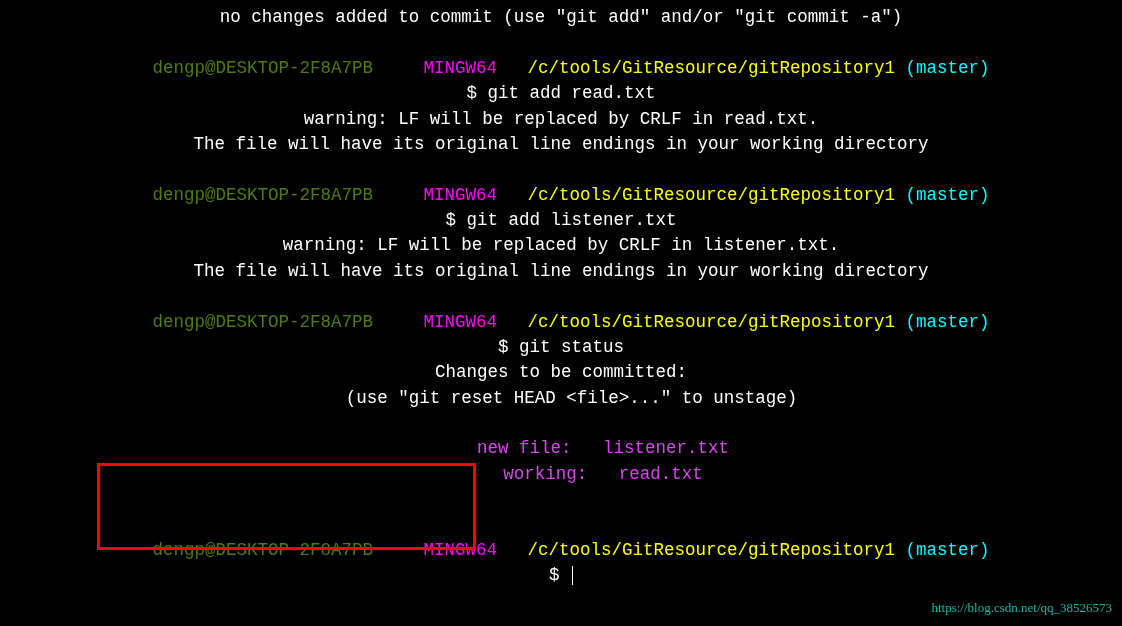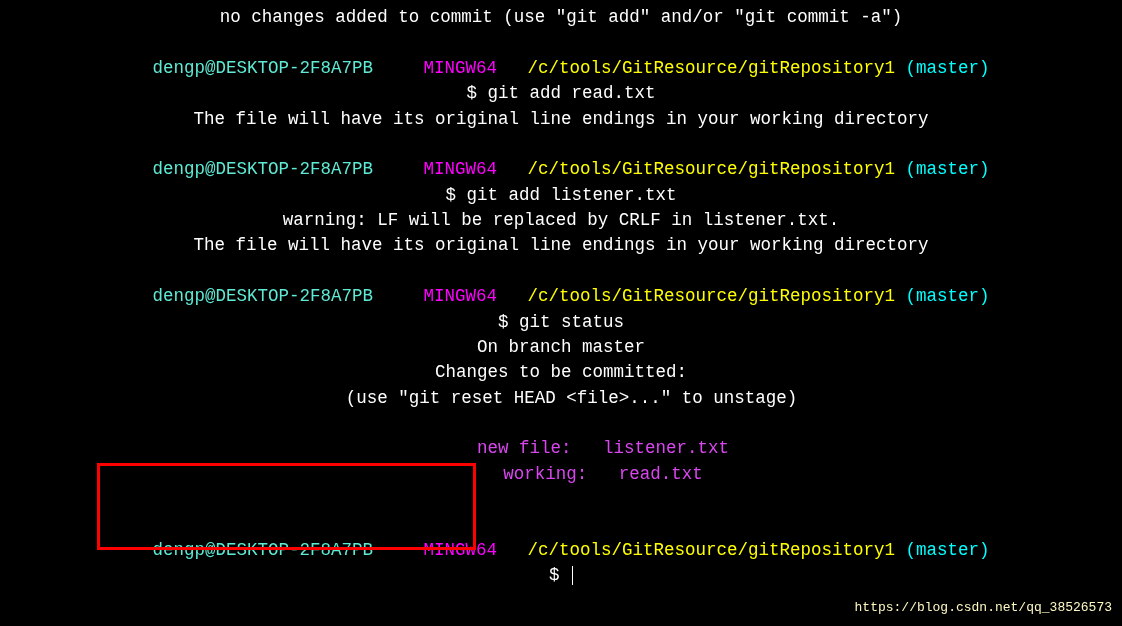--- a/index.html
+++ b/index.html
@@ -16,43 +16,43 @@
       position: relative;
       overflow: hidden;
     }
 
     .line {
       white-space: pre;
       text-align: center;
     }
 
     .white { color: #ffffff; }
-    .green { color: #5eead4; margin-left: 20px; }
+    .green { color: #4d7c0f; margin-left: 20px; }
     .magenta { color: #ff00ff; margin-left: 40px; }
     .yellow { color: #ffff00; margin-left: 20px; }
     .cyan { color: #00ffff; }
     .staged-green { color: #d946ef; }
 
     .empty-line {
       height: 1.45em;
     }
 
     .highlight-box {
       position: absolute;
       border: 3px solid #ff0000;
       pointer-events: none;
     }
 
     .watermark {
       position: absolute;
       bottom: 8px;
       right: 10px;
-      color: #fef9c3;
+      color: #14b8a6;
       font-size: 13px;
-      font-family: Liberation Mono, monospace;
+      font-family: Liberation Serif, serif;
     }
 
     .cursor {
       display: inline-block;
       width: 1px;
       height: 1.1em;
       background-color: #ffffff;
       vertical-align: middle;
       margin-left: 2px;
     }
@@ -60,32 +60,32 @@
 </head>
 <body>
 
 <div>
 
   <div class="line white">no changes added to commit (use "git add" and/or "git commit -a")</div>
   <div class="empty-line"></div>
 
   <div class="line"><span class="green">dengp@DESKTOP-2F8A7PB</span><span class="white"> </span><span class="magenta">MINGW64</span><span class="white"> </span><span class="yellow">/c/tools/GitResource/gitRepository1</span><span class="white"> </span><span class="cyan">(master)</span></div>
   <div class="line white"><span>$ </span><span>git add read.txt</span></div>
+  <div class="line white">warning: LF will be replaced by CRLF in read.txt.</div>
   <div class="line white">The file will have its original line endings in your working directory</div>
   <div class="empty-line"></div>
 
   <div class="line"><span class="green">dengp@DESKTOP-2F8A7PB</span><span class="white"> </span><span class="magenta">MINGW64</span><span class="white"> </span><span class="yellow">/c/tools/GitResource/gitRepository1</span><span class="white"> </span><span class="cyan">(master)</span></div>
   <div class="line white"><span>$ </span><span>git add listener.txt</span></div>
   <div class="line white">warning: LF will be replaced by CRLF in listener.txt.</div>
   <div class="line white">The file will have its original line endings in your working directory</div>
   <div class="empty-line"></div>
 
   <div class="line"><span class="green">dengp@DESKTOP-2F8A7PB</span><span class="white"> </span><span class="magenta">MINGW64</span><span class="white"> </span><span class="yellow">/c/tools/GitResource/gitRepository1</span><span class="white"> </span><span class="cyan">(master)</span></div>
   <div class="line white"><span>$ </span><span>git status</span></div>
-  <div class="line white">On branch master</div>
   <div class="line white">Changes to be committed:</div>
   <div class="line white">  (use "git reset HEAD &lt;file&gt;..." to unstage)</div>
   <div class="empty-line"></div>
   <div class="line staged-green">        new file:   listener.txt</div>
   <div class="line staged-green">        working:   read.txt</div>
   <div class="empty-line"></div>
   <div class="empty-line"></div>
 
   <div class="line"><span class="green">dengp@DESKTOP-2F8A7PB</span><span class="white"> </span><span class="magenta">MINGW64</span><span class="white"> </span><span class="yellow">/c/tools/GitResource/gitRepository1</span><span class="white"> </span><span class="cyan">(master)</span></div>
   <div class="line white"><span>$ </span><span class="cursor"></span></div>

